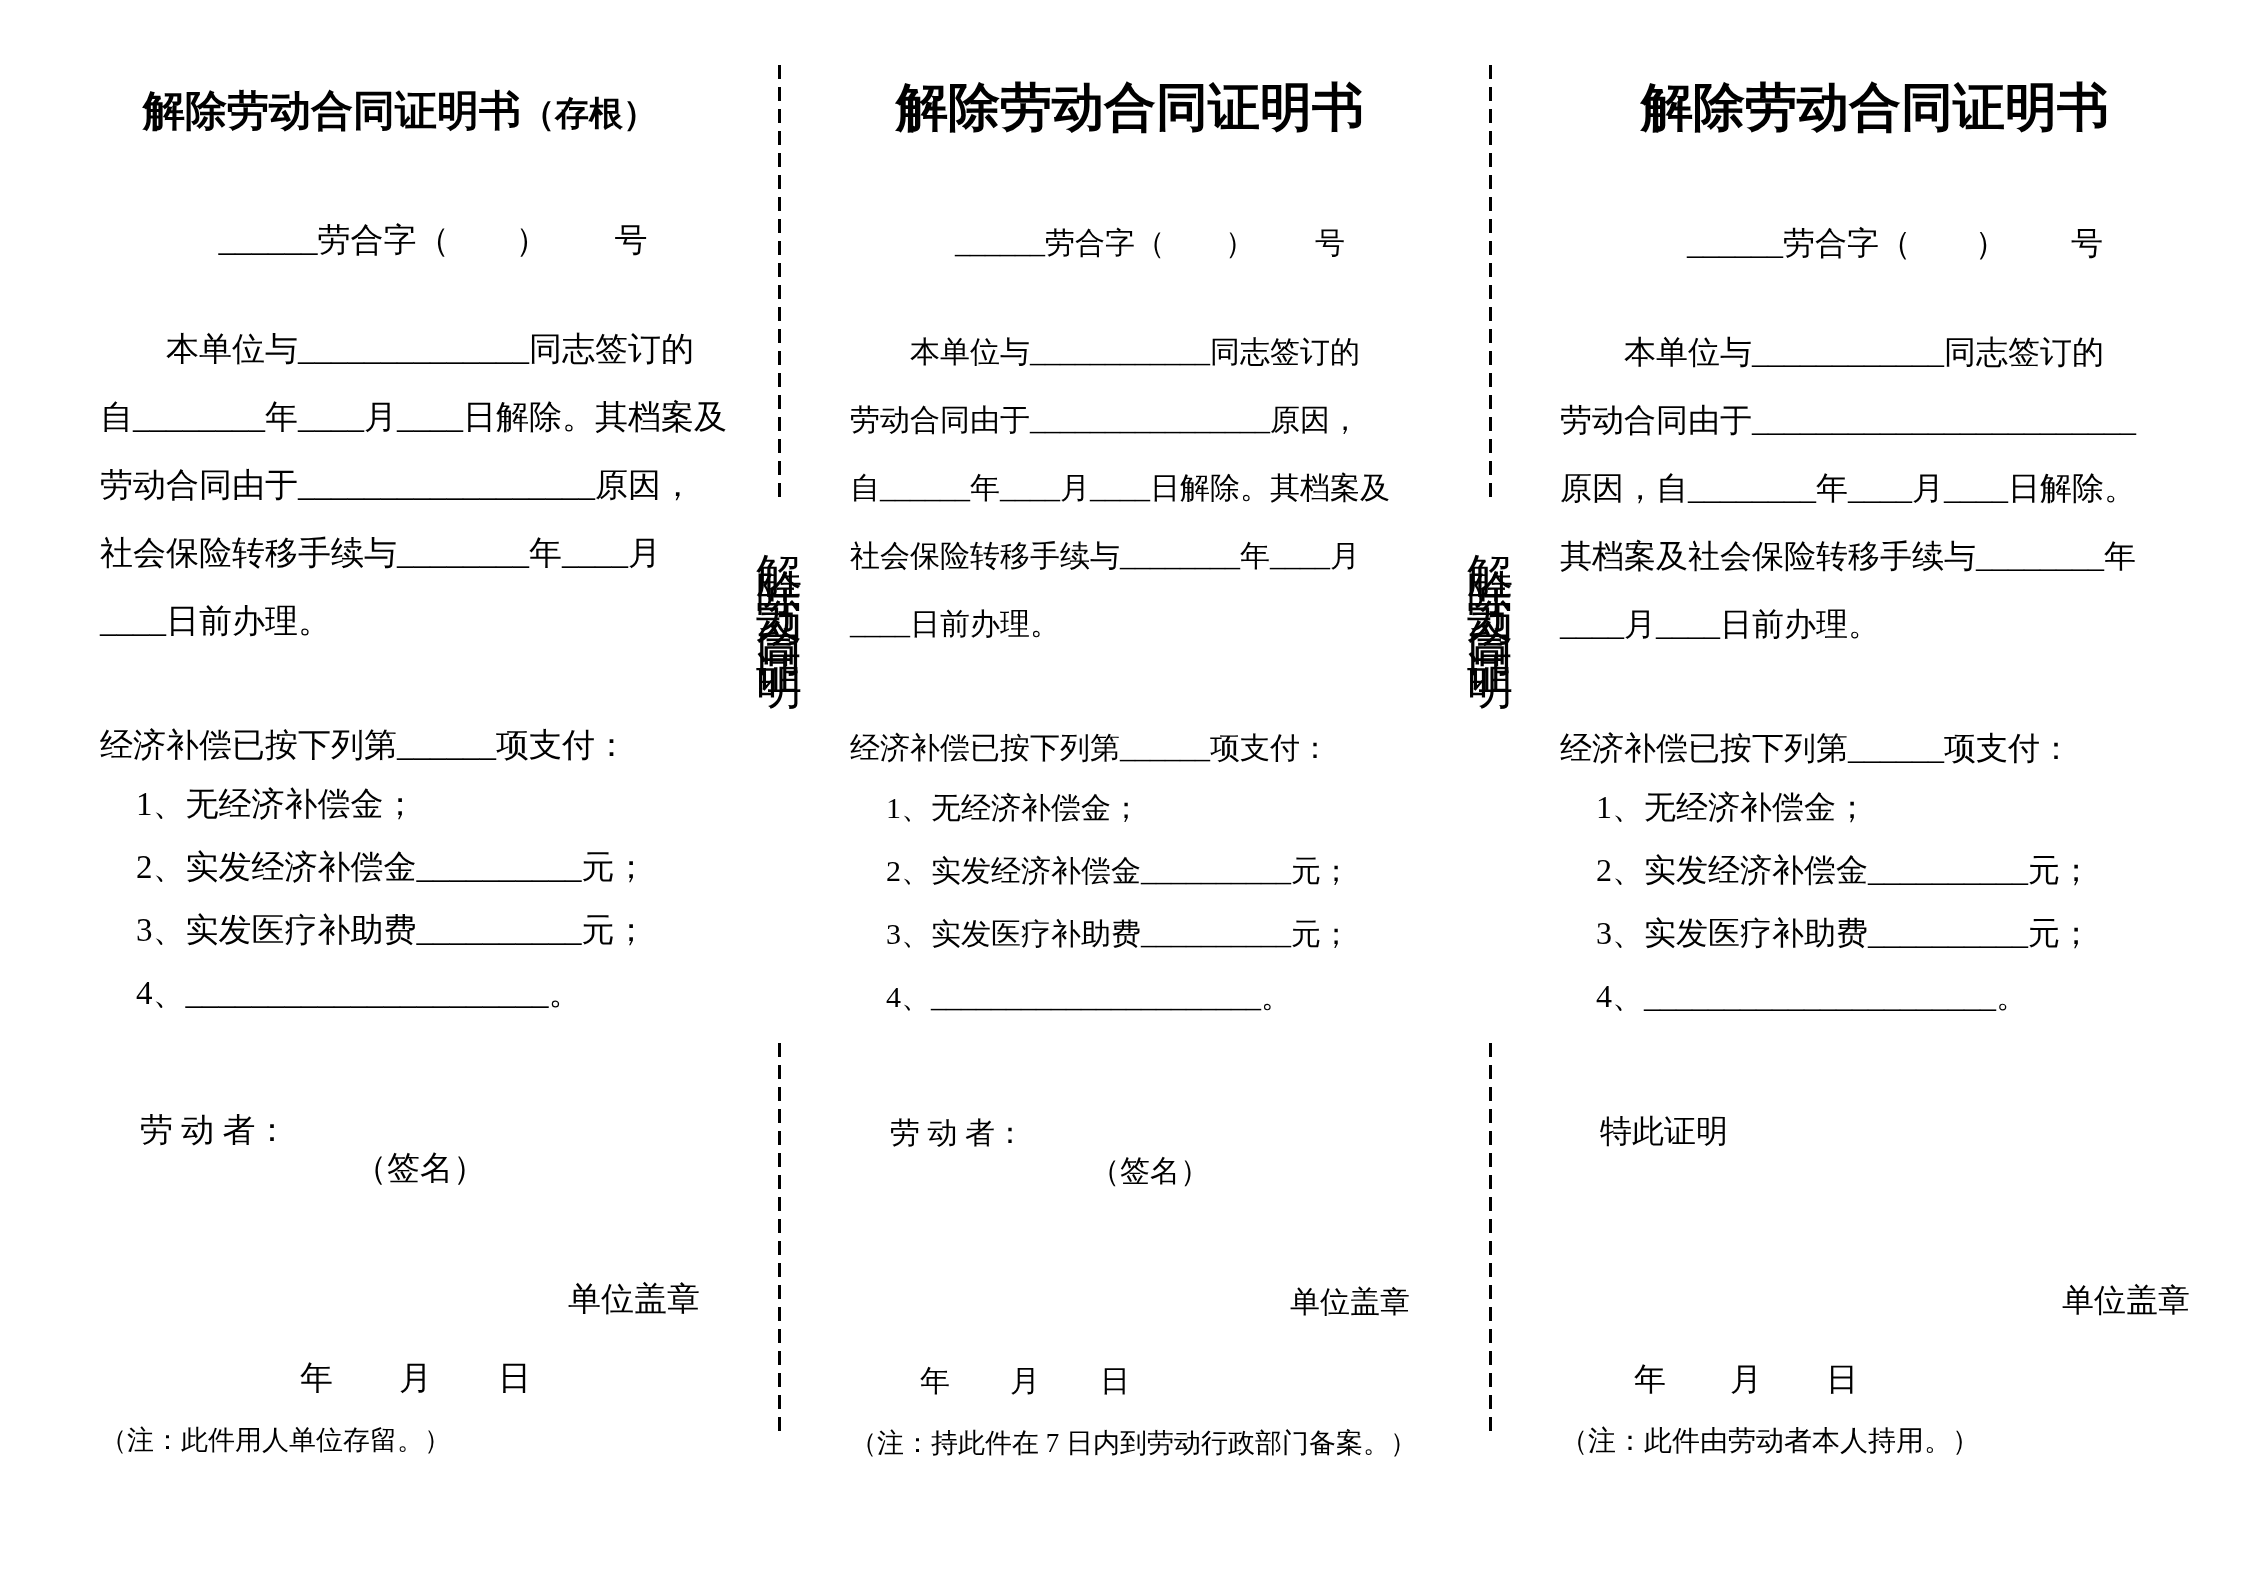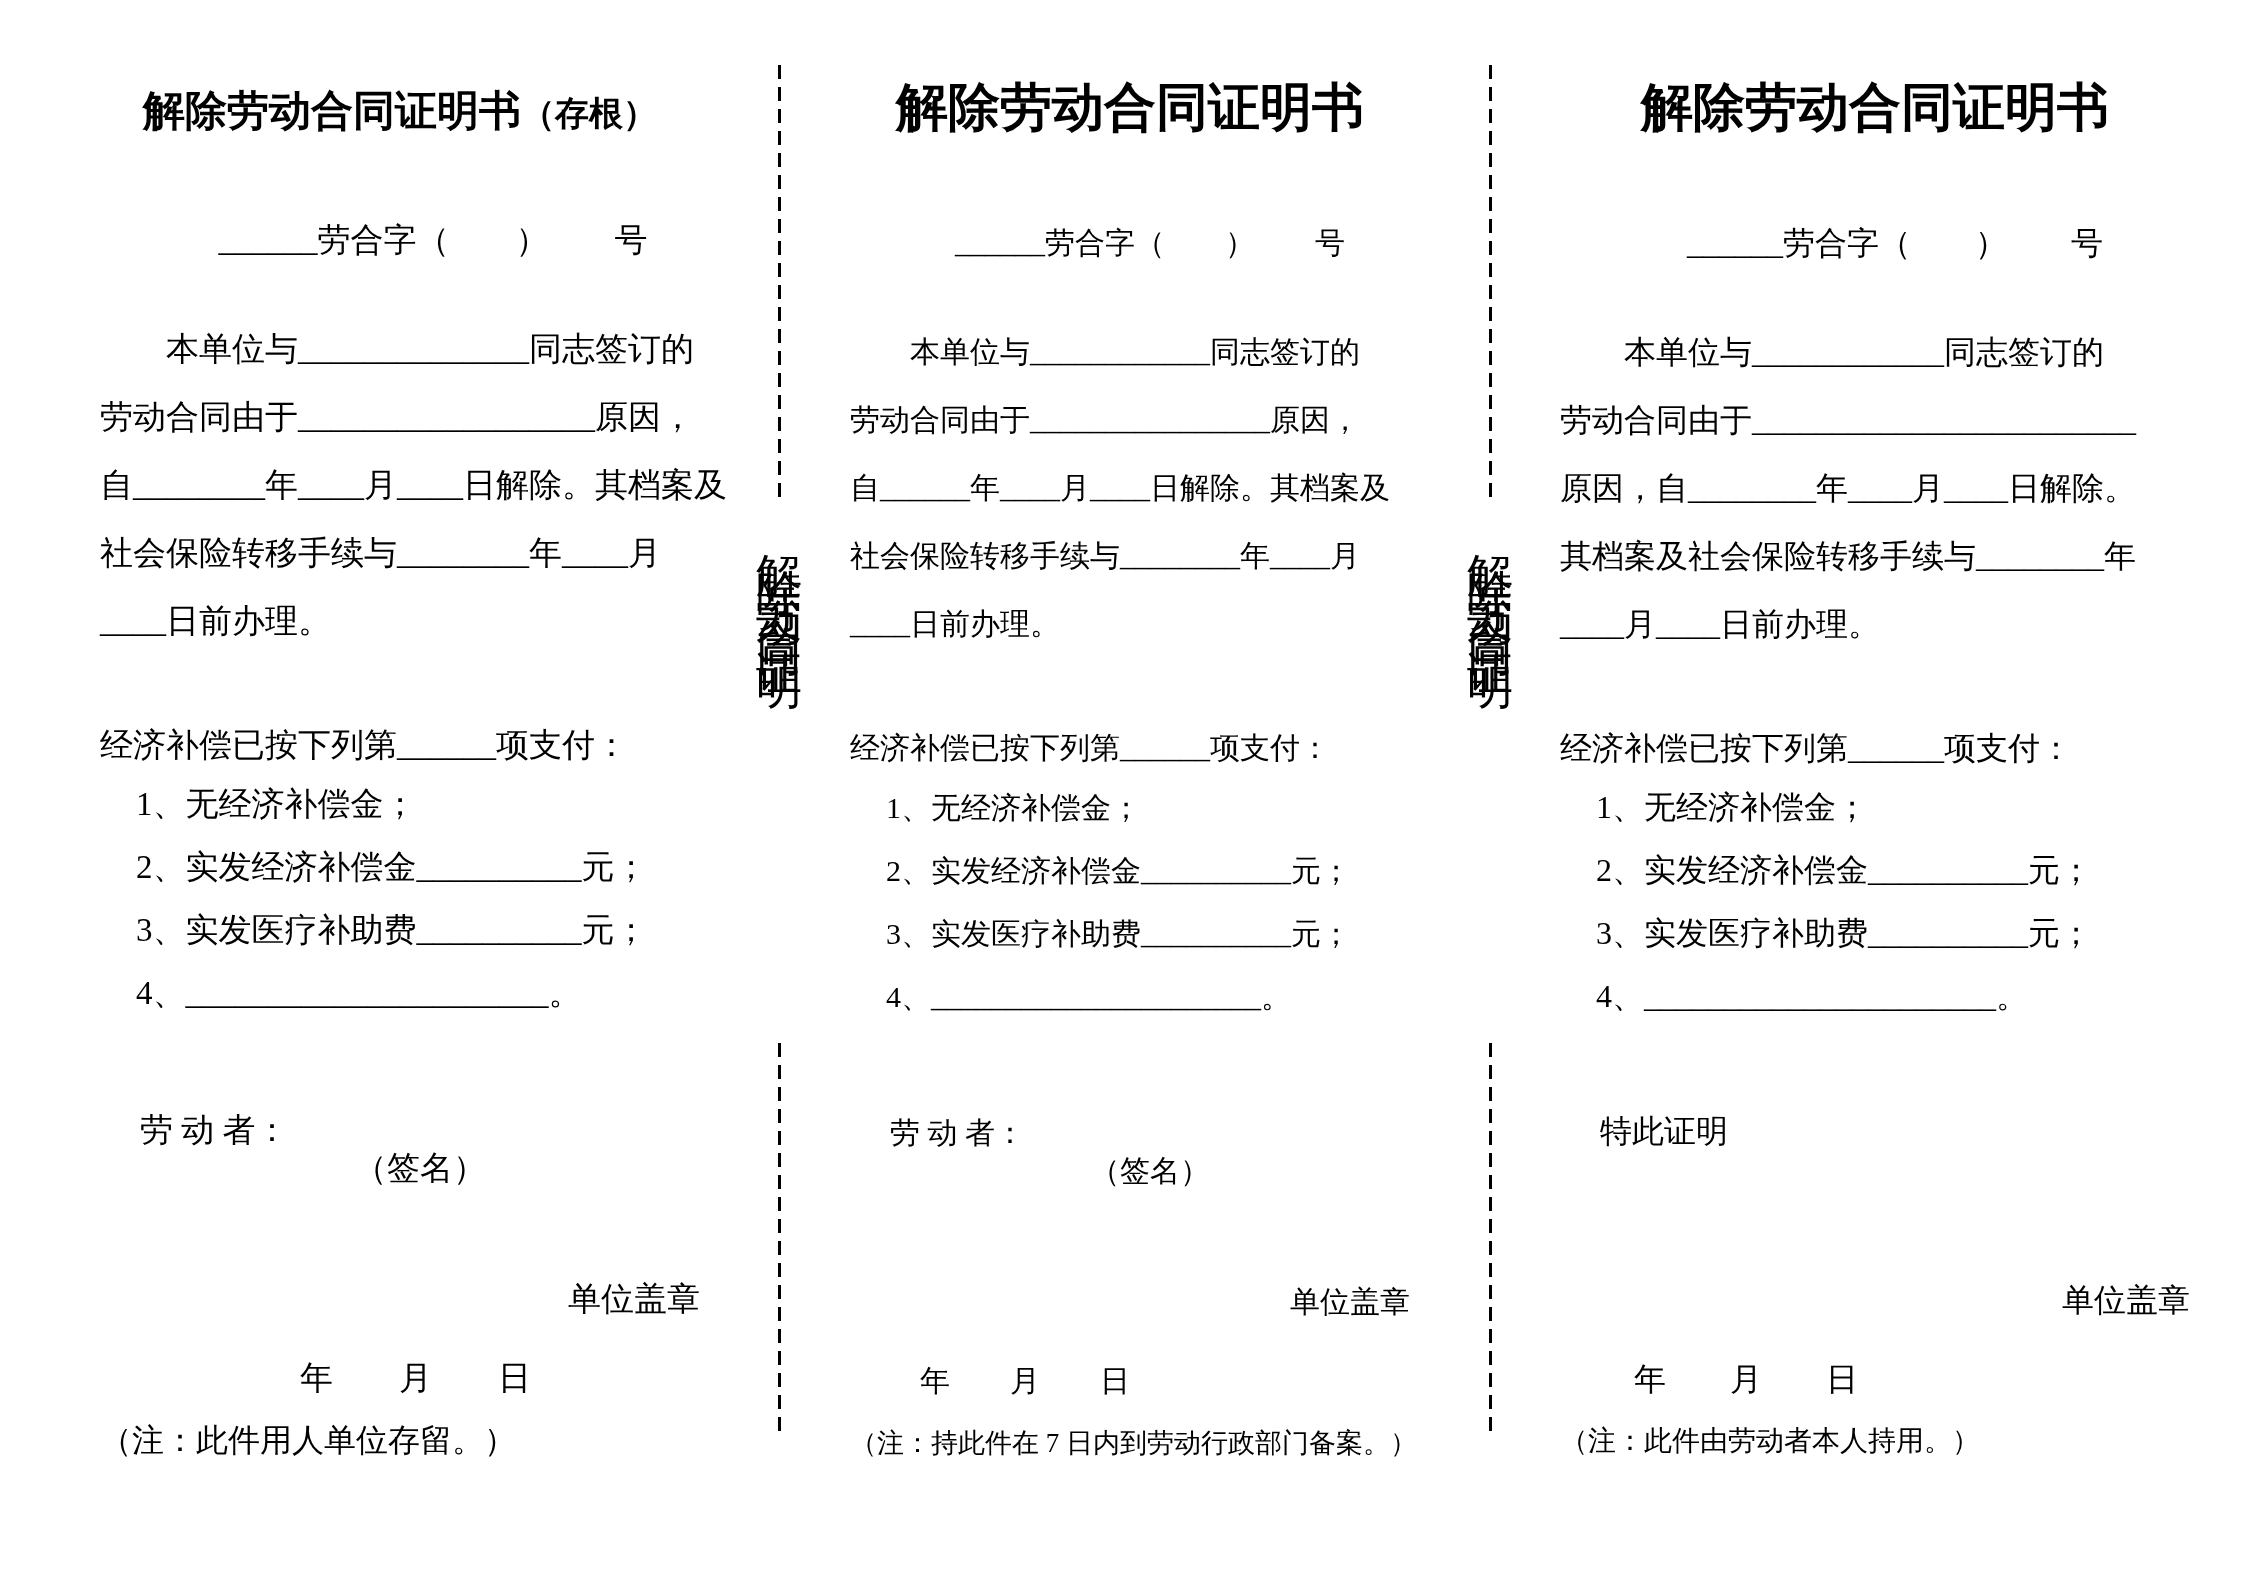--- a/index.html
+++ b/index.html
@@ -40,21 +40,21 @@
   .seal-line { margin-top: 95px; line-height: 36px; text-align: right; }
   .col-stub   .seal-line { margin-left: 150px; }
   .col-center .seal-line { margin-left: 124px; }
   .col-holder .seal-line { margin-top: 133px; margin-left: 70px; }
 
   .date-line { margin-top: 43px; line-height: 36px; }
   .col-stub   .date-line { margin-left: 200px; }
   .col-center .date-line { margin-left: 70px; }
   .col-holder .date-line { margin-left: 74px; }
 
-  .note { margin-top: 27px; font-size: 32px; line-height: 34px; }
+  .note { margin-top: 27px; font-size: 27px; line-height: 34px; }
   .col-center .note { font-size: 27px; }
   .col-holder .note { font-size: 28px; }
 
   .divider {
     position: absolute;
     width: 3px;
     background: repeating-linear-gradient(to bottom, #000 0 14px, transparent 14px 22px);
   }
   .divider-1-top    { left: 778px;  top: 65px;   height: 440px; }
   .divider-1-bottom { left: 778px;  top: 1043px; height: 390px; }
@@ -74,22 +74,22 @@
   .vlabel-2 { left: 1467px; }
 </style>
 </head>
 <body>
 
 <section class="column col-stub">
   <h1 class="title"><span>解除劳动合同证明书</span><span class="title-suffix">（存根）</span></h1>
   <div class="ref-line">______劳合字（　　）　　号</div>
   <div class="body">
     <div class="indent">本单位与______________同志签订的</div>
+    <div>自________年____月____日解除。其档案及</div>
     <div>劳动合同由于__________________原因，</div>
-    <div>自________年____月____日解除。其档案及</div>
     <div>社会保险转移手续与________年____月</div>
     <div>____日前办理。</div>
   </div>
   <div class="comp-heading">经济补偿已按下列第______项支付：</div>
   <div class="comp-items">
     <div>1、无经济补偿金；</div>
     <div>2、实发经济补偿金__________元；</div>
     <div>3、实发医疗补助费__________元；</div>
     <div>4、______________________。</div>
   </div>

